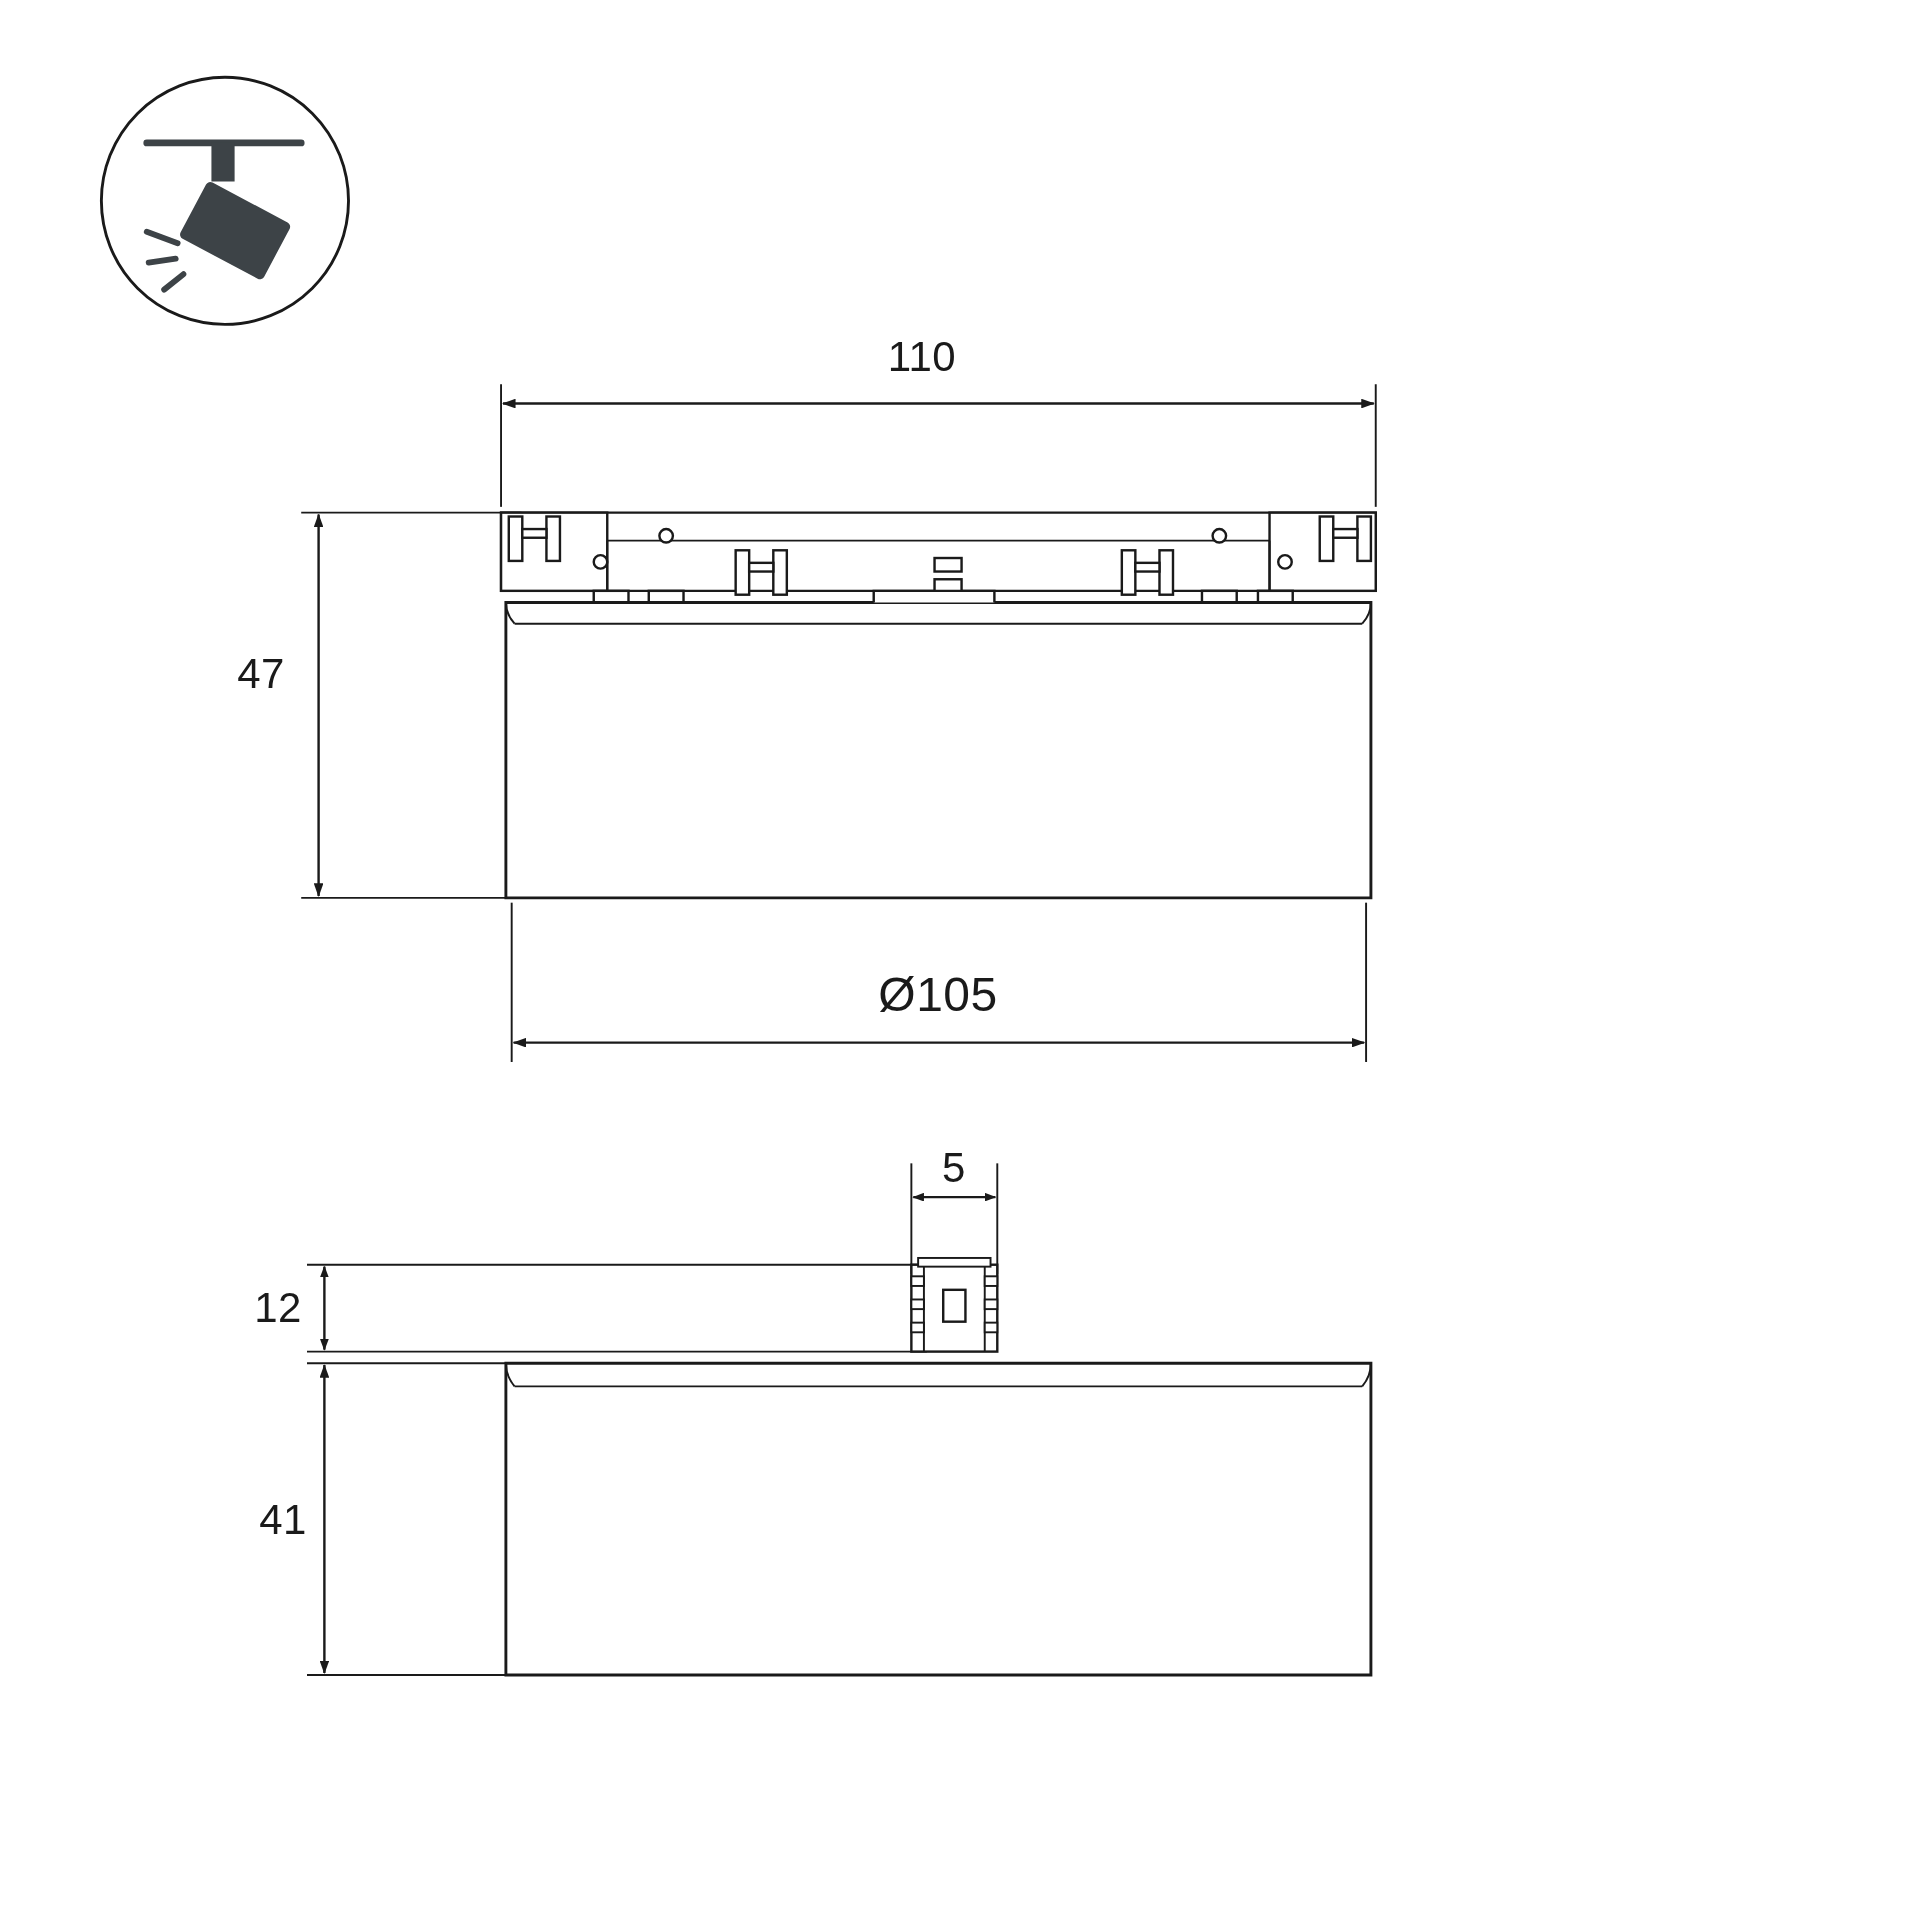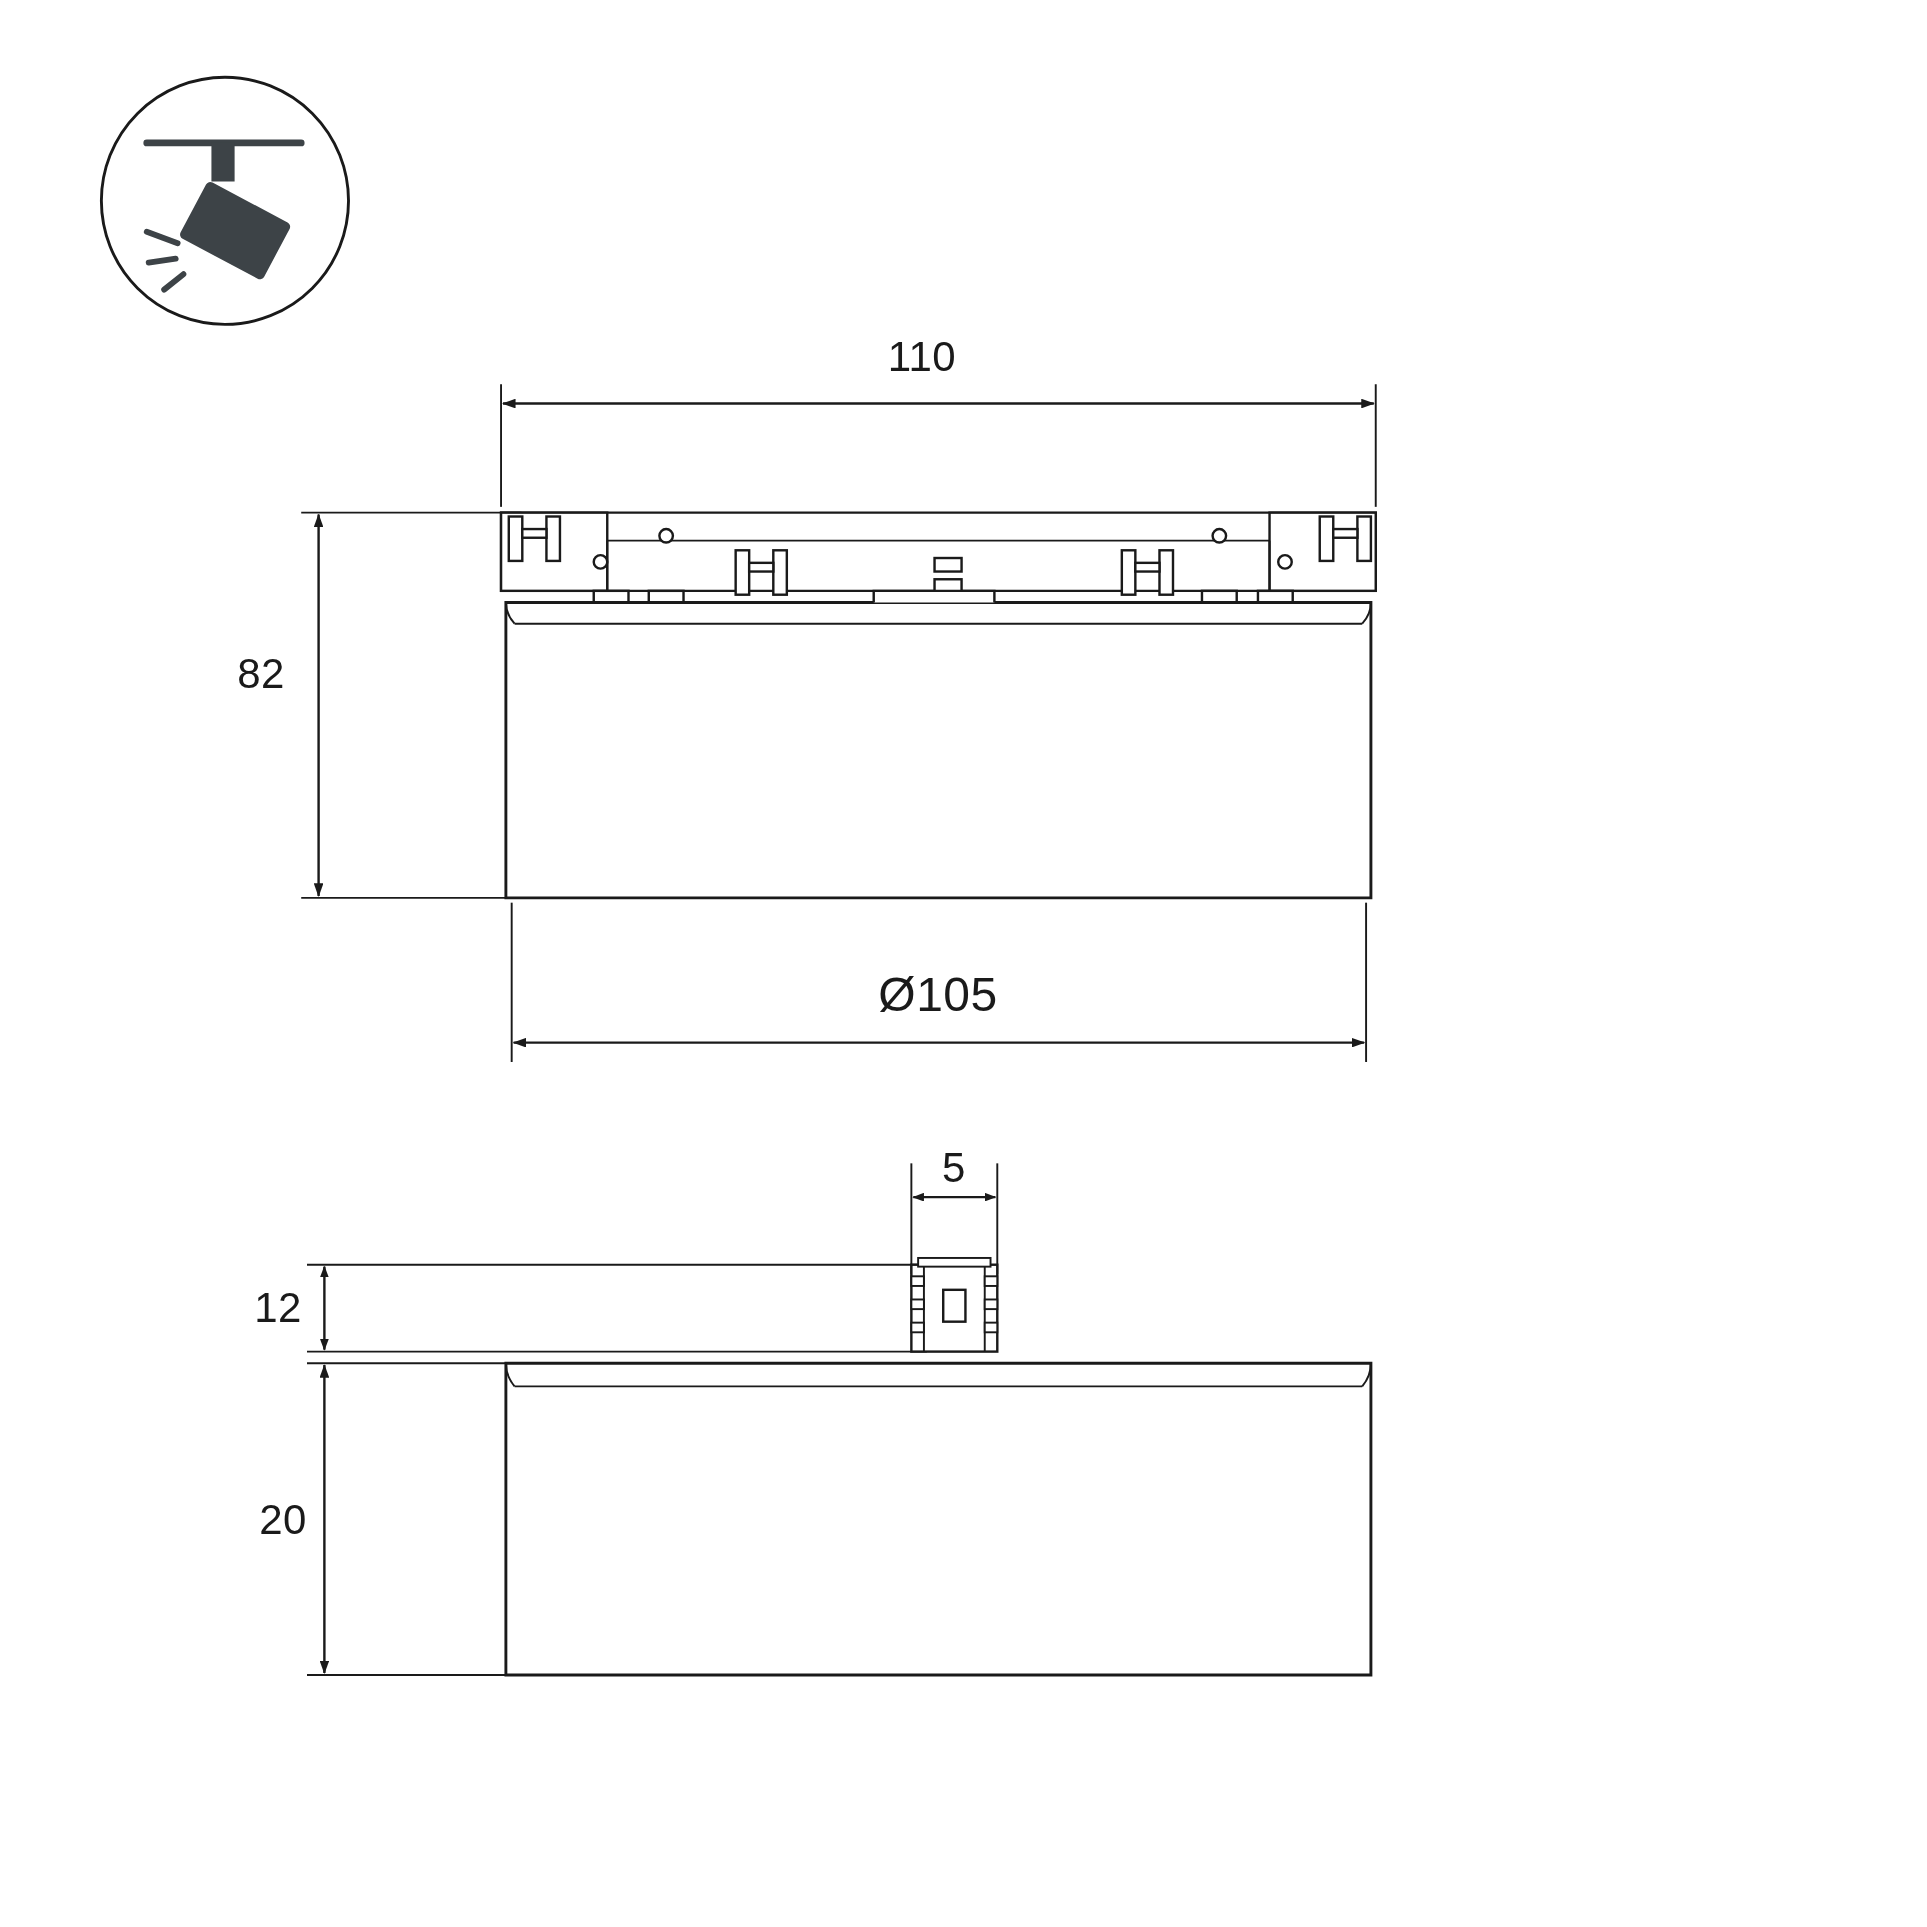--- a/index.html
+++ b/index.html
@@ -197,24 +197,24 @@
         <path d="M524,1412 Q524,1425 533,1436" fill="none" stroke="#1a1a1a" stroke-width="2"></path>
         <path d="M1420,1412 Q1420,1425 1411,1436" fill="none" stroke="#1a1a1a" stroke-width="2"></path>
       </g>
 
     </g>
 
   </svg>
 
   <div class="dim-label" style="left:922px; top:333px; transform:translateX(-50%);">110</div>
 
-  <div class="dim-label" style="left:261px; top:674px; transform:translate(-50%,-50%);">82</div>
+  <div class="dim-label" style="left:261px; top:674px; transform:translate(-50%,-50%);">47</div>
 
   <div class="dim-label" style="left:938px; top:967px; transform:translateX(-50%); font-size:48px;">Ø105</div>
 
   <div class="dim-label" style="left:954px; top:1144px; transform:translateX(-50%);">5</div>
 
   <div class="dim-label" style="left:278px; top:1308px; transform:translate(-50%,-50%);">12</div>
 
-  <div class="dim-label" style="left:283px; top:1520px; transform:translate(-50%,-50%);">20</div>
+  <div class="dim-label" style="left:283px; top:1520px; transform:translate(-50%,-50%);">41</div>
 
 </div>
 
 
 </body></html>

